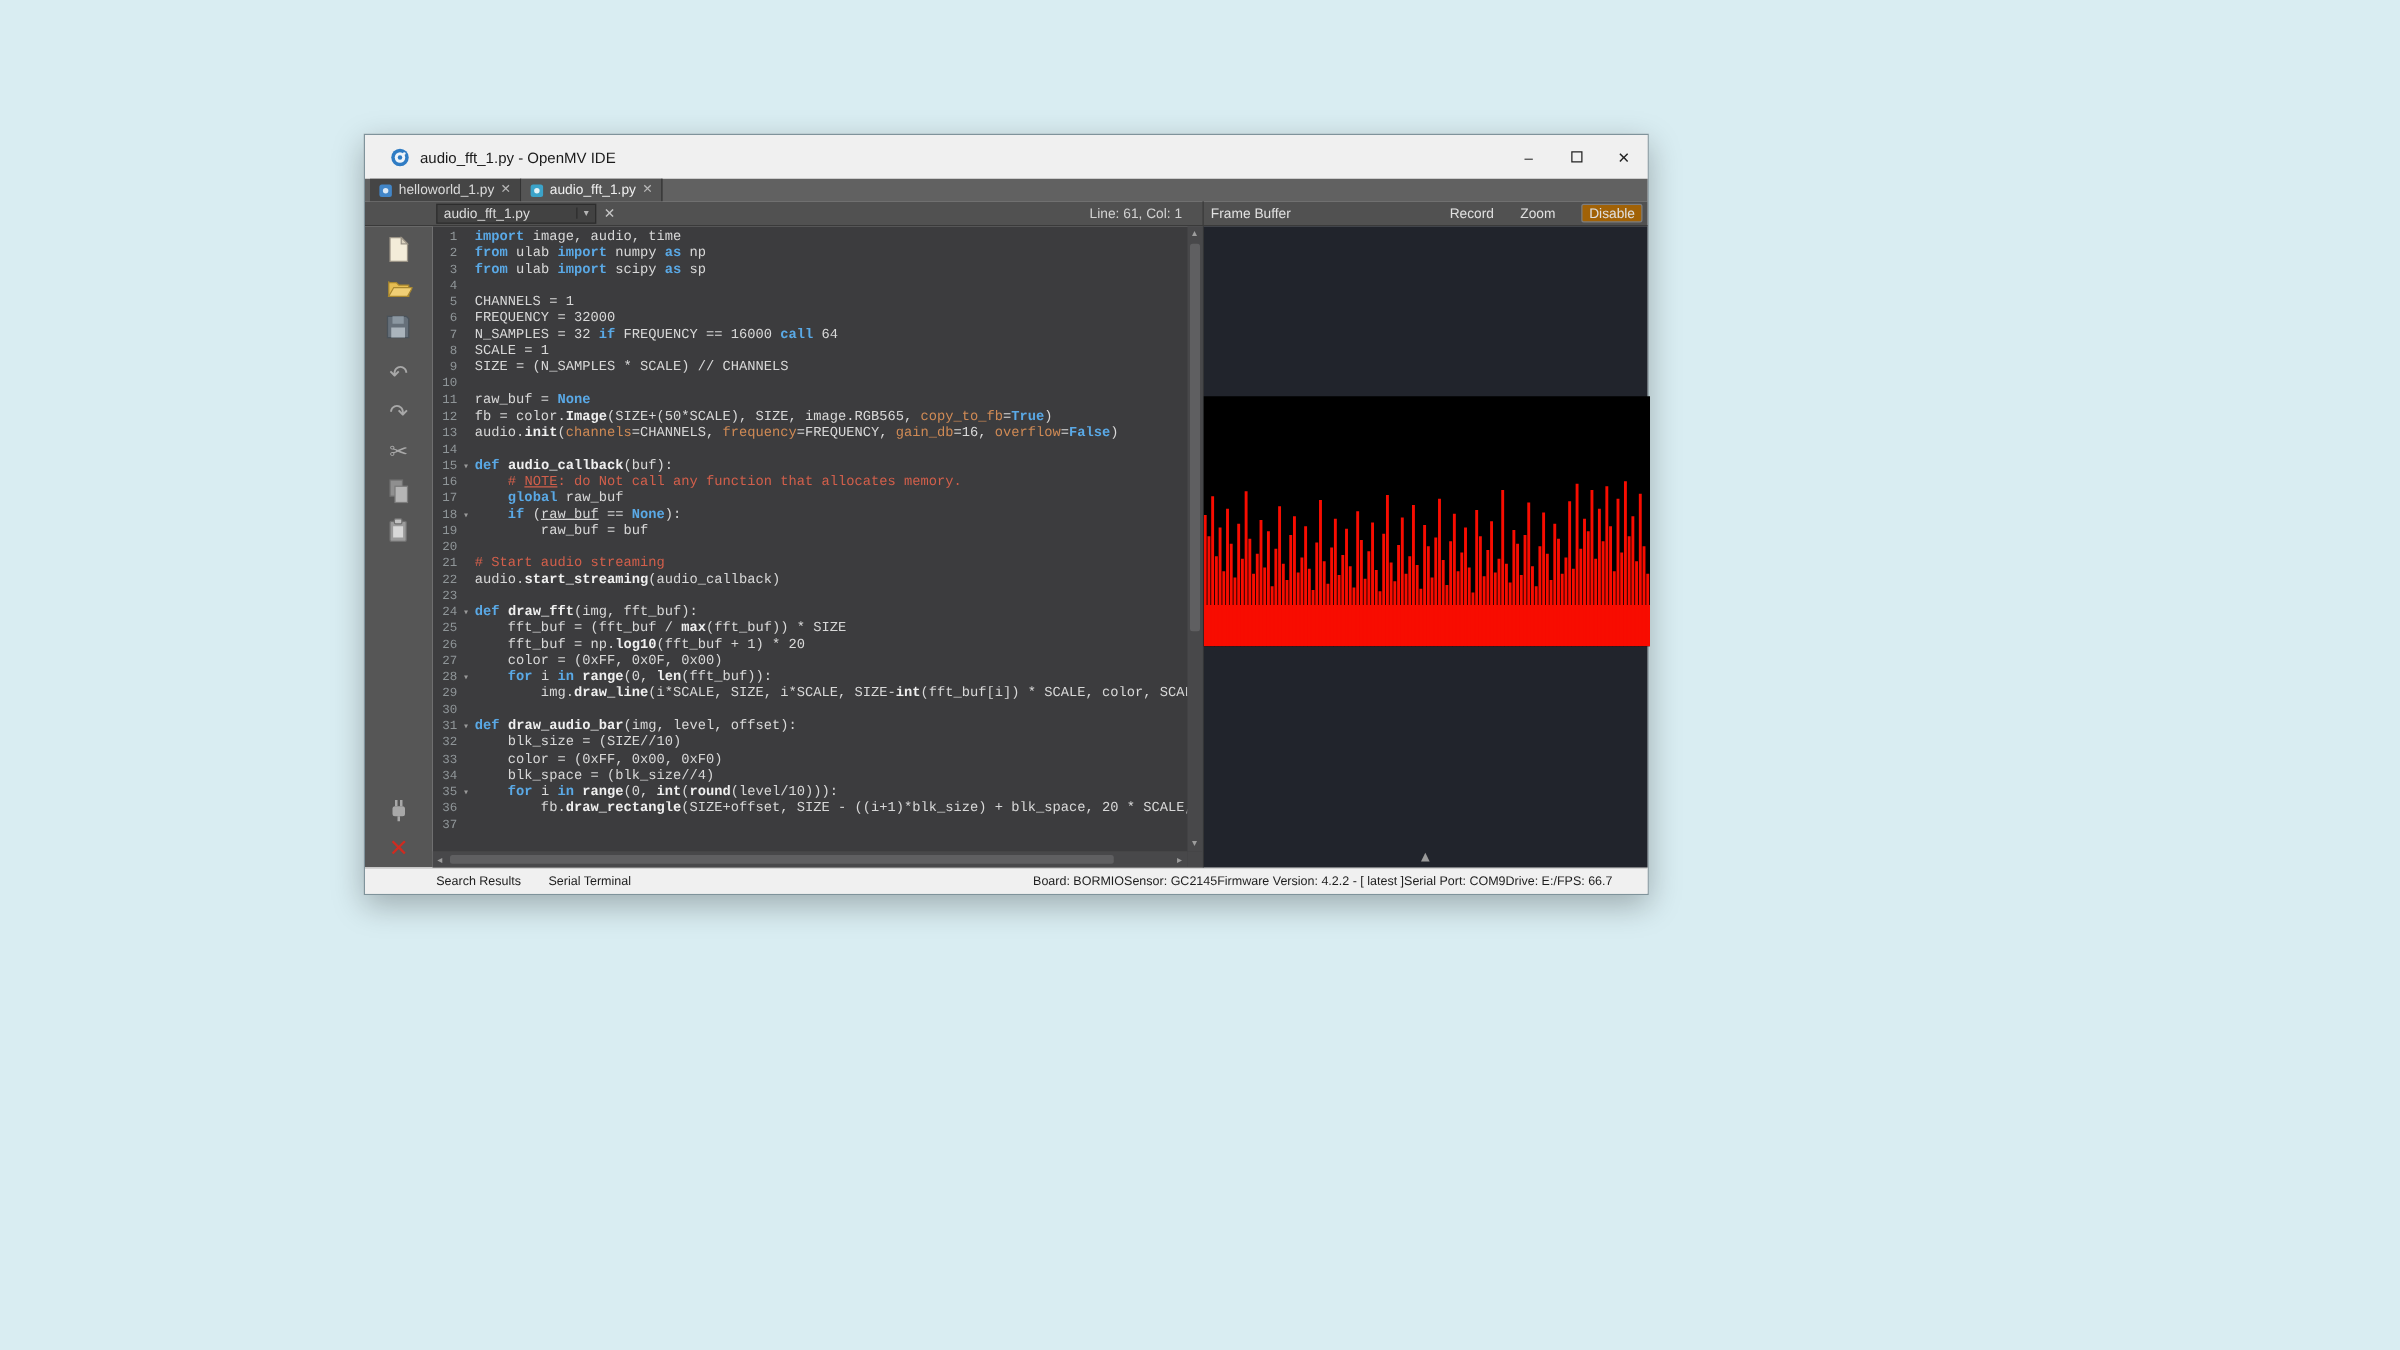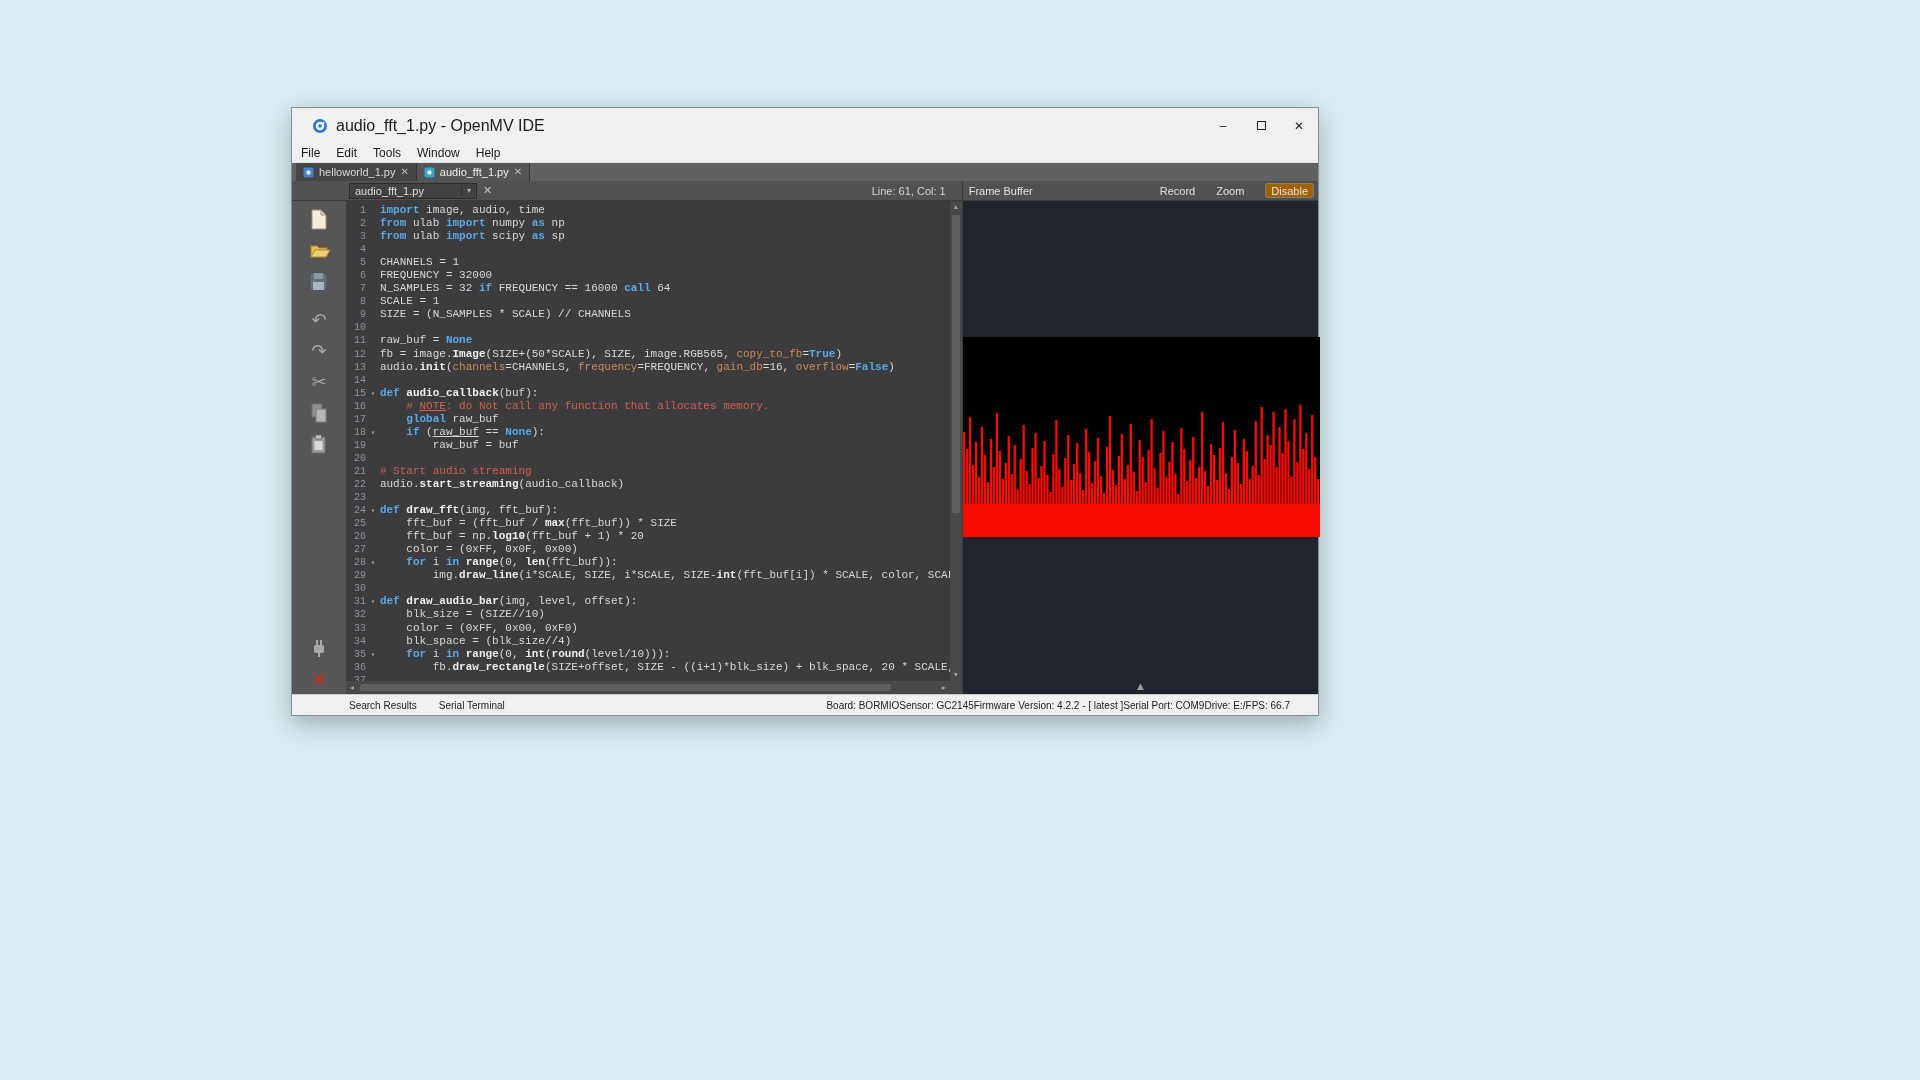--- a/index.html
+++ b/index.html
@@ -8,21 +8,21 @@
 
   .window {
     position:absolute; left:291px; top:107px; width:1028px; height:609px;
     background:#f0f0f0; border:1px solid #7f939b;
     box-shadow:0 8px 24px rgba(0,0,0,.28);
     display:flex; flex-direction:column;
   }
 
   
   .titlebar { height:35px; background:#f0f0f0; display:flex; align-items:center; padding-left:20px; flex:0 0 auto; }
-  .titlebar .app-title { font-size:16px; color:#1a1a1a; margin-left:8px; }
+  .titlebar .app-title { font-size:12px; color:#1a1a1a; margin-left:8px; }
   .win-controls { margin-left:auto; display:flex; align-items:center; height:100%; }
   .win-btn { width:38px; height:100%; display:flex; align-items:center; justify-content:center; color:#222; font-size:12px; cursor:default; }
   .max-glyph { width:9px; height:9px; border:1px solid #222; display:inline-block; }
 
   
   .menubar { height:20px; background:#f0f0f0; display:flex; align-items:center; padding-left:1px; font-size:12px; color:#1a1a1a; flex:0 0 auto; border-bottom:1px solid #e2e2e2; }
   .menu-item { padding:0 8px; height:100%; display:flex; align-items:center; }
 
   
   .tabstrip { height:18px; background:#616161; display:flex; align-items:stretch; padding-left:4px; flex:0 0 auto; }
@@ -103,27 +103,20 @@
       <span class="app-title">audio_fft_1.py - OpenMV IDE</span>
       <div class="win-controls">
         <div class="win-btn">–</div>
         <div class="win-btn">
             <span class="max-glyph"></span>
           </div>
         <div class="win-btn">✕</div>
       </div>
     </div>
 
-    <div class="menubar">
-      <span class="menu-item">File</span>
-      <span class="menu-item">Edit</span>
-      <span class="menu-item">Tools</span>
-      <span class="menu-item">Window</span>
-      <span class="menu-item">Help</span>
-    </div>
 
     <div class="tabstrip">
       <div class="tab">
         <svg width="11" height="11" viewBox="0 0 11 11">
           <rect x="0.5" y="0.5" width="10" height="10" rx="2" fill="#4286c8"></rect>
           <circle cx="5.5" cy="5.5" r="2.2" fill="#dce9f5"></circle>
         </svg>
         <span>helloworld_1.py</span>
         <span class="tab-close">✕</span>
       </div>
@@ -220,21 +213,21 @@
             <div class="code-line"><span class="ln">2</span><span class="fold"></span><span class="code-text"><span class="tk-kw">from</span><span class="tk-pl"> ulab </span><span class="tk-kw">import</span><span class="tk-pl"> numpy </span><span class="tk-kw">as</span><span class="tk-pl"> np</span></span></div>
             <div class="code-line"><span class="ln">3</span><span class="fold"></span><span class="code-text"><span class="tk-kw">from</span><span class="tk-pl"> ulab </span><span class="tk-kw">import</span><span class="tk-pl"> scipy </span><span class="tk-kw">as</span><span class="tk-pl"> sp</span></span></div>
             <div class="code-line"><span class="ln">4</span><span class="fold"></span><span class="code-text"></span></div>
             <div class="code-line"><span class="ln">5</span><span class="fold"></span><span class="code-text"><span class="tk-pl">CHANNELS = 1</span></span></div>
             <div class="code-line"><span class="ln">6</span><span class="fold"></span><span class="code-text"><span class="tk-pl">FREQUENCY = 32000</span></span></div>
             <div class="code-line"><span class="ln">7</span><span class="fold"></span><span class="code-text"><span class="tk-pl">N_SAMPLES = 32 </span><span class="tk-kw">if</span><span class="tk-pl"> FREQUENCY == 16000 </span><span class="tk-kw">call</span><span class="tk-pl"> 64</span></span></div>
             <div class="code-line"><span class="ln">8</span><span class="fold"></span><span class="code-text"><span class="tk-pl">SCALE = 1</span></span></div>
             <div class="code-line"><span class="ln">9</span><span class="fold"></span><span class="code-text"><span class="tk-pl">SIZE = (N_SAMPLES * SCALE) // CHANNELS</span></span></div>
             <div class="code-line"><span class="ln">10</span><span class="fold"></span><span class="code-text"></span></div>
             <div class="code-line"><span class="ln">11</span><span class="fold"></span><span class="code-text"><span class="tk-pl">raw_buf = </span><span class="tk-kw">None</span></span></div>
-            <div class="code-line"><span class="ln">12</span><span class="fold"></span><span class="code-text"><span class="tk-pl">fb = image.</span><span class="tk-fn">Image</span><span class="tk-pl">(SIZE+(50*SCALE), SIZE, image.RGB565, </span><span class="tk-pr">copy_to_fb</span><span class="tk-pl">=</span><span class="tk-kw">True</span><span class="tk-pl">)</span></span></div>
+            <div class="code-line"><span class="ln">12</span><span class="fold"></span><span class="code-text"><span class="tk-pl">fb = color.</span><span class="tk-fn">Image</span><span class="tk-pl">(SIZE+(50*SCALE), SIZE, image.RGB565, </span><span class="tk-pr">copy_to_fb</span><span class="tk-pl">=</span><span class="tk-kw">True</span><span class="tk-pl">)</span></span></div>
             <div class="code-line"><span class="ln">13</span><span class="fold"></span><span class="code-text"><span class="tk-pl">audio.</span><span class="tk-fn">init</span><span class="tk-pl">(</span><span class="tk-pr">channels</span><span class="tk-pl">=CHANNELS, </span><span class="tk-pr">frequency</span><span class="tk-pl">=FREQUENCY, </span><span class="tk-pr">gain_db</span><span class="tk-pl">=16, </span><span class="tk-pr">overflow</span><span class="tk-pl">=</span><span class="tk-kw">False</span><span class="tk-pl">)</span></span></div>
             <div class="code-line"><span class="ln">14</span><span class="fold"></span><span class="code-text"></span></div>
             <div class="code-line"><span class="ln">15</span><span class="fold">▾</span><span class="code-text"><span class="tk-kw">def</span><span class="tk-pl"> </span><span class="tk-fn">audio_callback</span><span class="tk-pl">(buf):</span></span></div>
             <div class="code-line"><span class="ln">16</span><span class="fold"></span><span class="code-text"><span class="tk-pl">    </span><span class="tk-cm"># </span><span class="tk-cmu">NOTE</span><span class="tk-cm">: do Not call any function that allocates memory.</span></span></div>
             <div class="code-line"><span class="ln">17</span><span class="fold"></span><span class="code-text"><span class="tk-pl">    </span><span class="tk-kw">global</span><span class="tk-pl"> raw_buf</span></span></div>
             <div class="code-line"><span class="ln">18</span><span class="fold">▾</span><span class="code-text"><span class="tk-pl">    </span><span class="tk-kw">if</span><span class="tk-pl"> (</span><span class="tk-wn">raw_buf</span><span class="tk-pl"> == </span><span class="tk-kw">None</span><span class="tk-pl">):</span></span></div>
             <div class="code-line"><span class="ln">19</span><span class="fold"></span><span class="code-text"><span class="tk-pl">        raw_buf = buf</span></span></div>
             <div class="code-line"><span class="ln">20</span><span class="fold"></span><span class="code-text"></span></div>
             <div class="code-line"><span class="ln">21</span><span class="fold"></span><span class="code-text"><span class="tk-cm"># Start audio streaming</span></span></div>
             <div class="code-line"><span class="ln">22</span><span class="fold"></span><span class="code-text"><span class="tk-pl">audio.</span><span class="tk-fn">start_streaming</span><span class="tk-pl">(audio_callback)</span></span></div>

